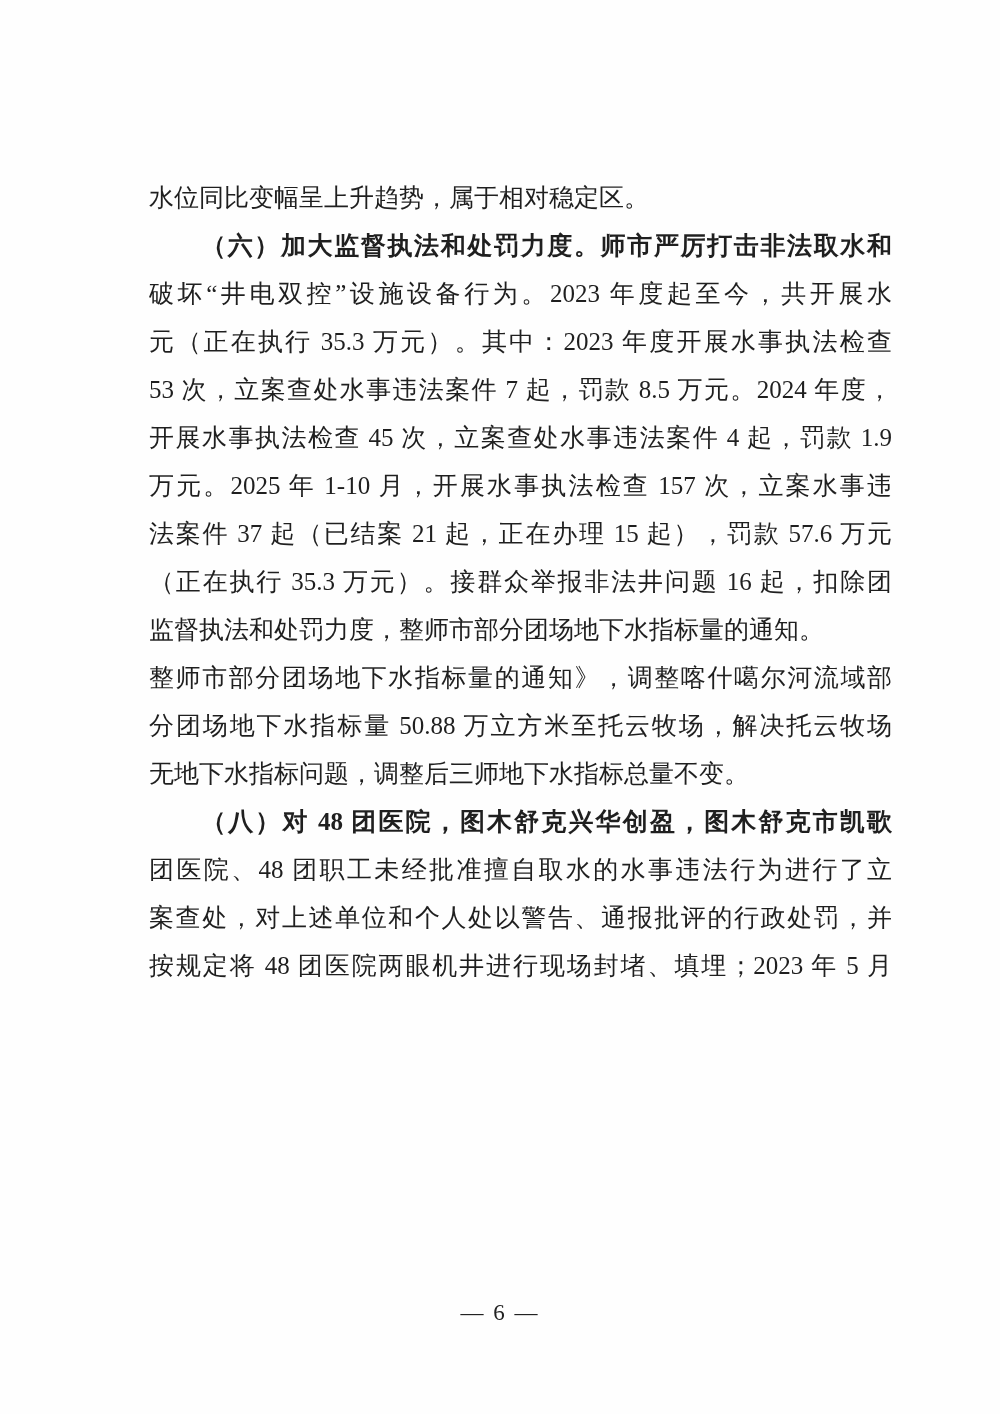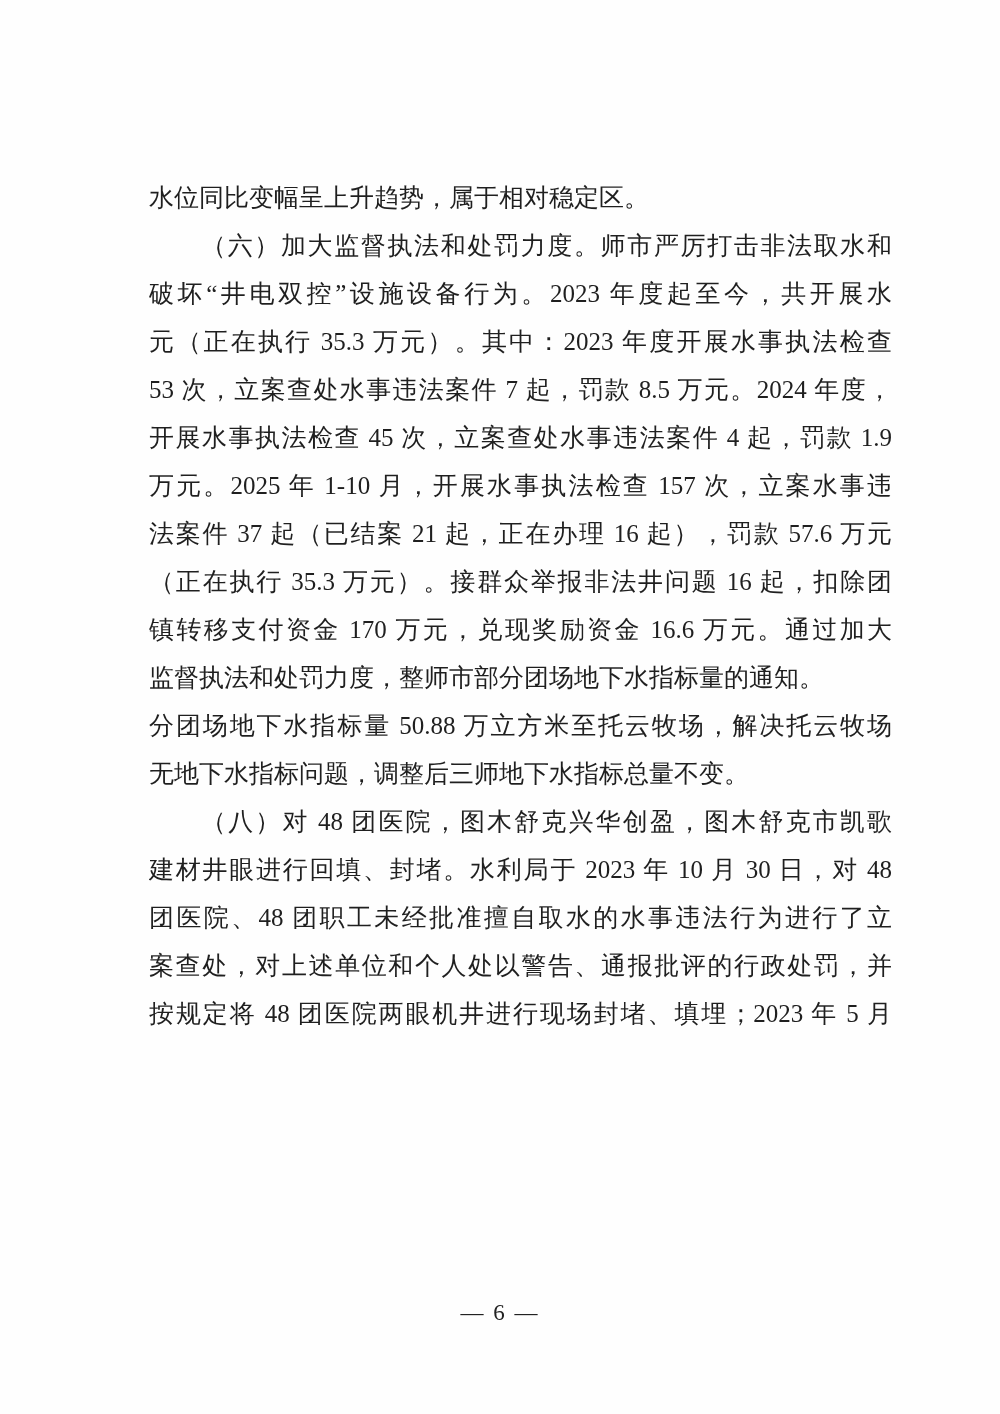--- a/index.html
+++ b/index.html
@@ -27,20 +27,21 @@
   }
   .line {
     height: 48px;
     overflow: hidden;
     text-align: justify;
     text-align-last: justify;
     white-space: nowrap;
   }
   .line.indent {
     text-indent: 52px;
+    font-weight: bold;
   }
   .line.para-end {
     text-align: left;
     text-align-last: left;
   }
   .page-number {
     position: absolute;
     left: 0;
     right: 0;
     top: 1300px;
@@ -56,28 +57,27 @@
 <div class="page">
 
   <div class="body-text">
     <div class="line para-end">水位同比变幅呈上升趋势，属于相对稳定区。</div>
     <div class="line indent">（六）加大监督执法和处罚力度。师市严厉打击非法取水和</div>
     <div class="line">破坏“井电双控”设施设备行为。2023 年度起至今，共开展水</div>
     <div class="line">元（正在执行 35.3 万元）。其中：2023 年度开展水事执法检查</div>
     <div class="line">53 次，立案查处水事违法案件 7 起，罚款 8.5 万元。2024 年度，</div>
     <div class="line">开展水事执法检查 45 次，立案查处水事违法案件 4 起，罚款 1.9</div>
     <div class="line">万元。2025 年 1-10 月，开展水事执法检查 157 次，立案水事违</div>
-    <div class="line">法案件 37 起（已结案 21 起，正在办理 16 起），罚款 57.6 万元</div>
+    <div class="line">法案件 37 起（已结案 21 起，正在办理 15 起），罚款 57.6 万元</div>
     <div class="line">（正在执行 35.3 万元）。接群众举报非法井问题 16 起，扣除团</div>
-    <div class="line">镇转移支付资金 170 万元，兑现奖励资金 16.6 万元。通过加大</div>
     <div class="line para-end">监督执法和处罚力度，整师市部分团场地下水指标量的通知。</div>
+    <div class="line">整师市部分团场地下水指标量的通知》，调整喀什噶尔河流域部</div>
     <div class="line">分团场地下水指标量 50.88 万立方米至托云牧场，解决托云牧场</div>
     <div class="line para-end">无地下水指标问题，调整后三师地下水指标总量不变。</div>
     <div class="line indent">（八）对 48 团医院，图木舒克兴华创盈，图木舒克市凯歌</div>
-    <div class="line">建材井眼进行回填、封堵。水利局于 2023 年 10 月 30 日，对 48</div>
     <div class="line">团医院、48 团职工未经批准擅自取水的水事违法行为进行了立</div>
     <div class="line">案查处，对上述单位和个人处以警告、通报批评的行政处罚，并</div>
     <div class="line">按规定将 48 团医院两眼机井进行现场封堵、填埋；2023 年 5 月</div>
   </div>
 
   <div class="page-number">— 6 —</div>
 
 </div>
 
 </body></html>

